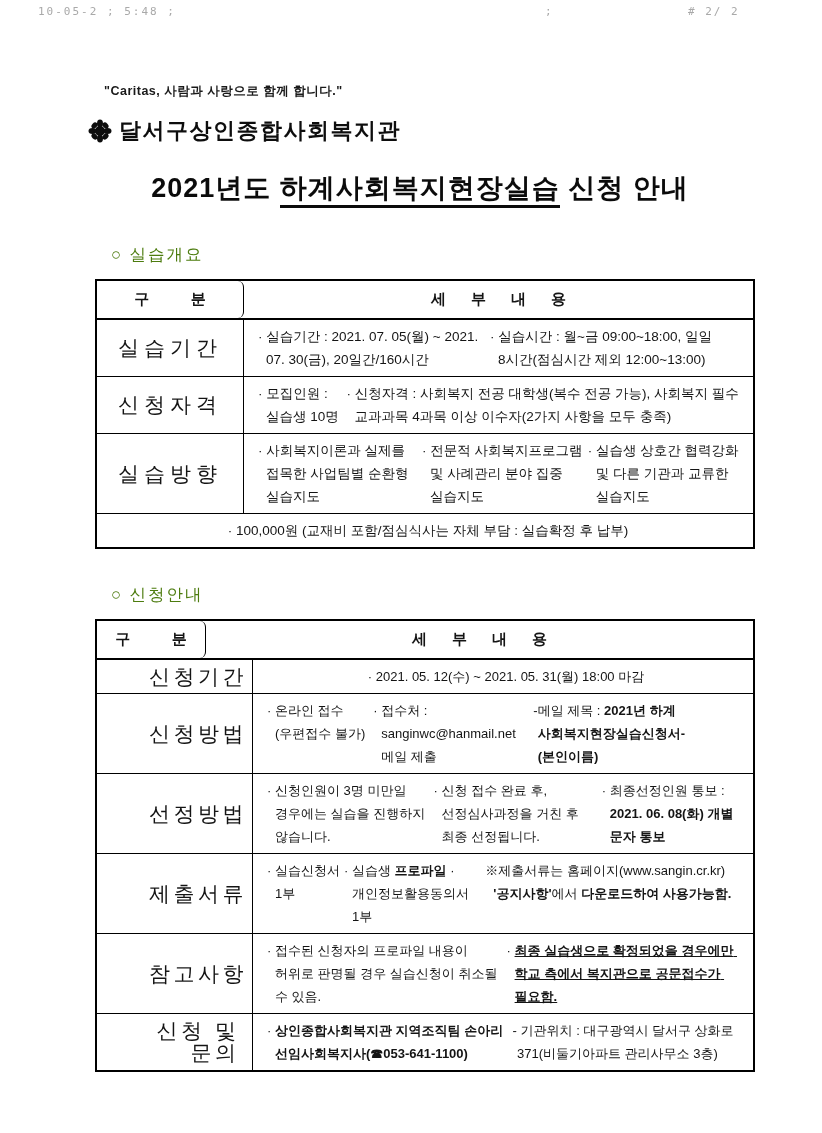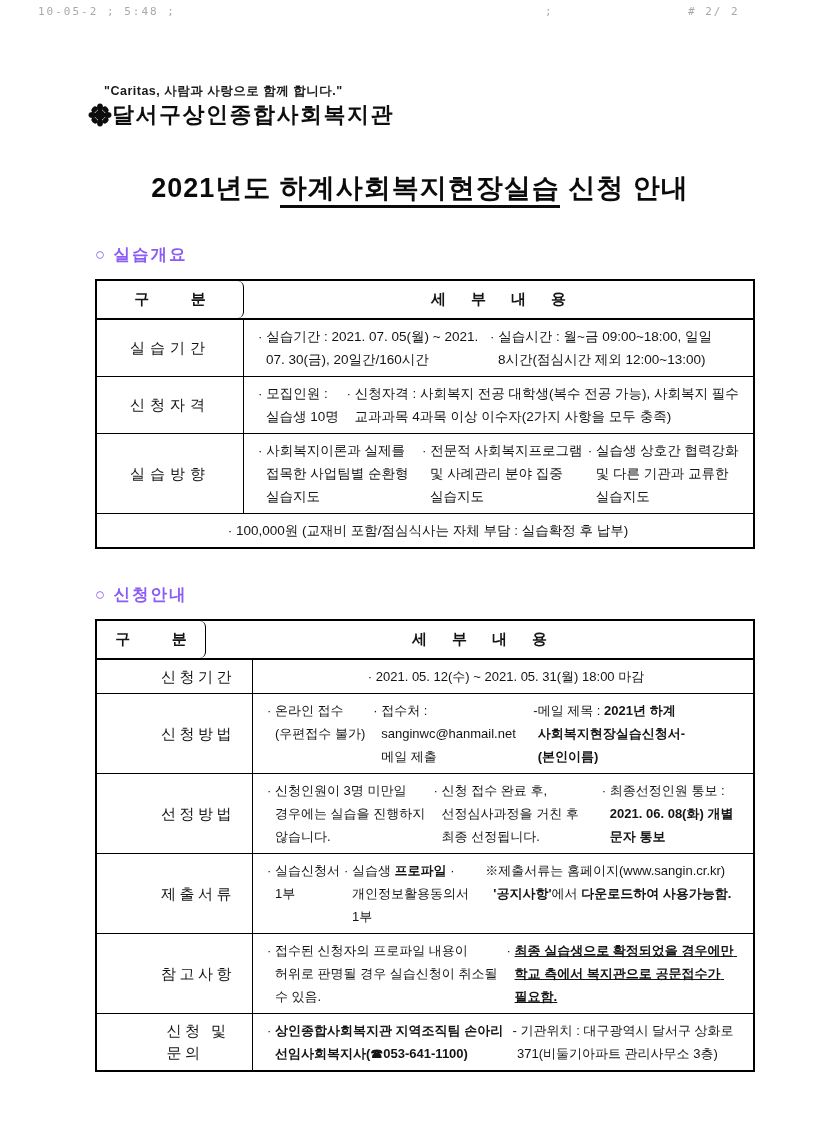--- a/index.html
+++ b/index.html
@@ -11,46 +11,46 @@
   
   .fax-header span{position:absolute;top:5px;color:#a9a9a9;font-size:11px;
     font-family:"DejaVu Sans Mono", monospace;letter-spacing:2px;}
   .fax-left{left:38px;}
   .fax-mid{left:545px;}
   .fax-right{left:688px;}
 
   
   .logo-block{position:absolute;left:88px;top:83px;}
   .slogan{font-size:12.5px;font-weight:bold;letter-spacing:.5px;margin-left:16px;color:#1a1a1a;}
-  .org-line{display:flex;align-items:center;margin-top:0;}
+  .org-line{display:flex;align-items:center;gap:7px;margin-top:16px;}
   .flower{width:24px;height:24px;flex:0 0 auto;}
   .org-name{font-size:22px;font-weight:600;letter-spacing:1.5px;color:#0d0d0d;}
 
   
   .doc-title{position:absolute;top:161px;left:0;width:100%;text-align:center;margin:9px;
     font-size:27px;font-weight:bold;letter-spacing:1px;color:#0b0b0b;}
   .doc-title .under{border-bottom:3px solid #0b0b0b;padding-bottom:2px;}
 
   
   .section{position:absolute;left:95px;width:660px;}
   .s1{top:244px;}
   .s2{top:584px;}
-  .section-heading{font-size:16.5px;font-weight:bold;letter-spacing:2px;color:#8b5cf6;}
+  .section-heading{font-size:16.5px;font-weight:normal;letter-spacing:2px;color:#4d7c0f;margin-left:16px;}
   .table{border:2.5px solid #000;margin-top:13px;background:#fff;}
   .thead{display:flex;align-items:stretch;border-bottom:2.5px solid #000;height:37px;}
   .th1{display:flex;align-items:center;justify-content:center;border-right:1.5px solid #000;
     font-size:15px;font-weight:bold;white-space:pre;flex:0 0 auto;border-radius:6px;}
   .t1 .th1{width:146px;}
   .t2 .th1{width:108px;}
   .th2{flex:1;display:flex;align-items:center;justify-content:center;
     font-size:15px;font-weight:bold;white-space:pre;}
   .trow{display:flex;border-top:1.5px solid #000;}
   .trow:first-child{border-top:none;}
-  .tlabel{display:flex;align-items:center;justify-content:center;text-align:left;
-    border-right:1.5px solid #000;font-size:15px;letter-spacing:5px;white-space:pre-line;
+  .tlabel{display:flex;align-items:center;justify-content:center;text-align:right;
+    border-right:1.5px solid #000;font-size:21px;letter-spacing:5px;white-space:pre-line;
     flex:0 0 auto;line-height:22px;}
   .t1 .tlabel{width:146px;}
   .t2 .tlabel{width:108px;letter-spacing:3.5px;margin-left:47px;}
   .tcontent{flex:1;padding:5px 8px 5px 10px;display:flex;flex-direction:row;justify-content:center;min-width:0;}
   .tline{font-size:13.5px;line-height:23px;white-space:pre-wrap;
     text-indent:-8px;padding-left:12px;word-break:keep-all;}
   .t2 .tline{font-size:13px;}
   .b{font-weight:bold;}
   .u2{text-decoration:underline;}
 </style>

